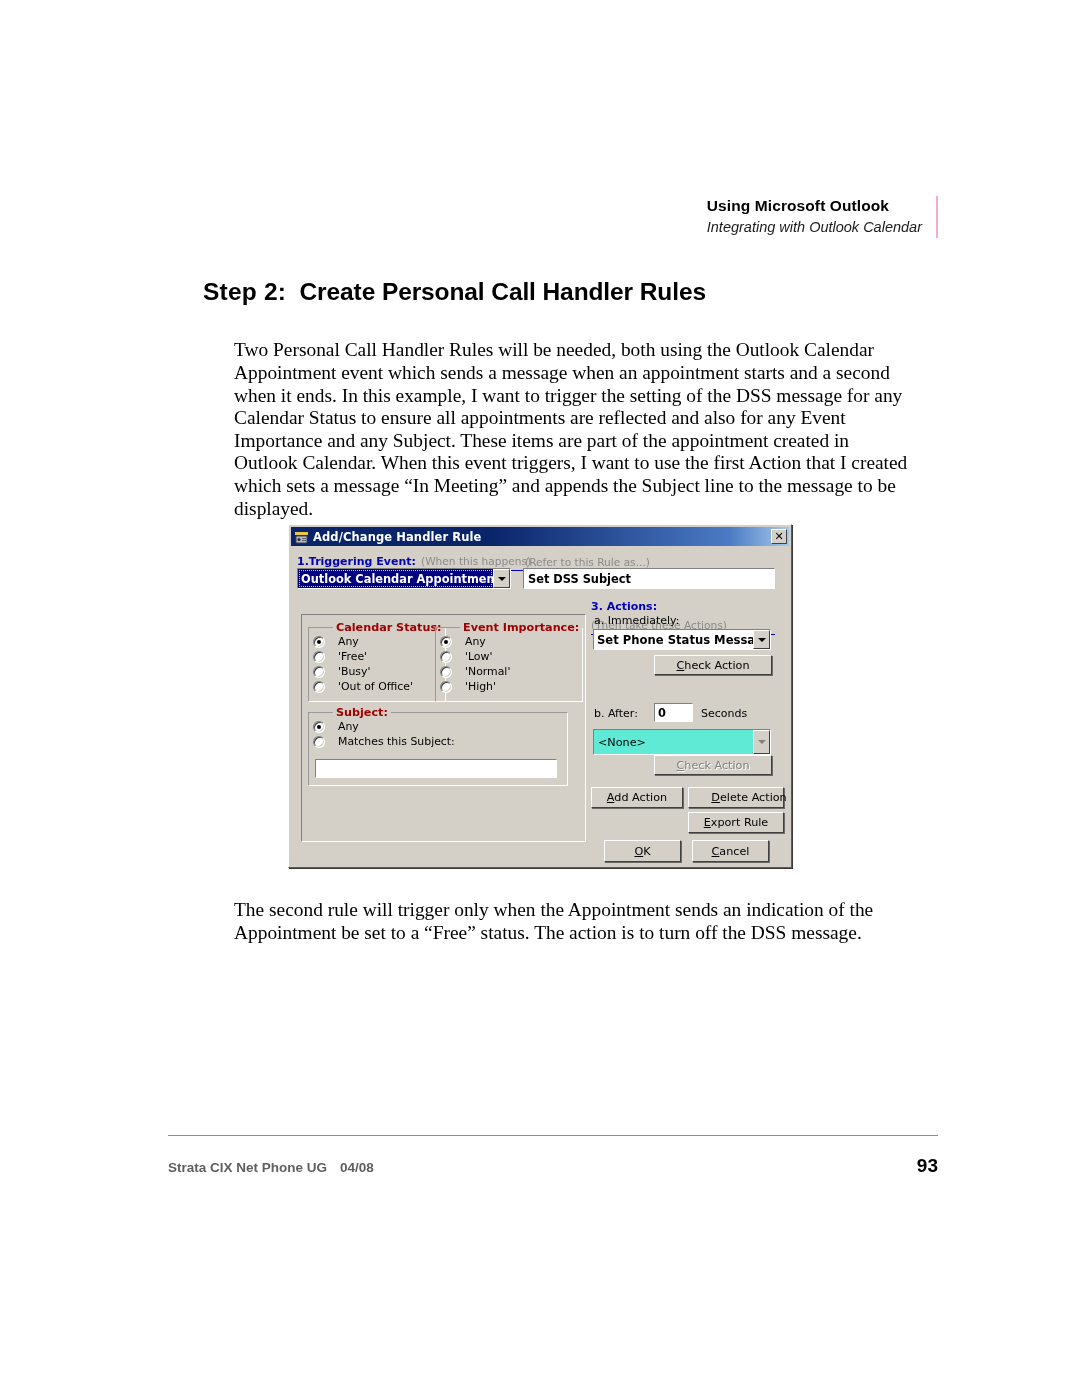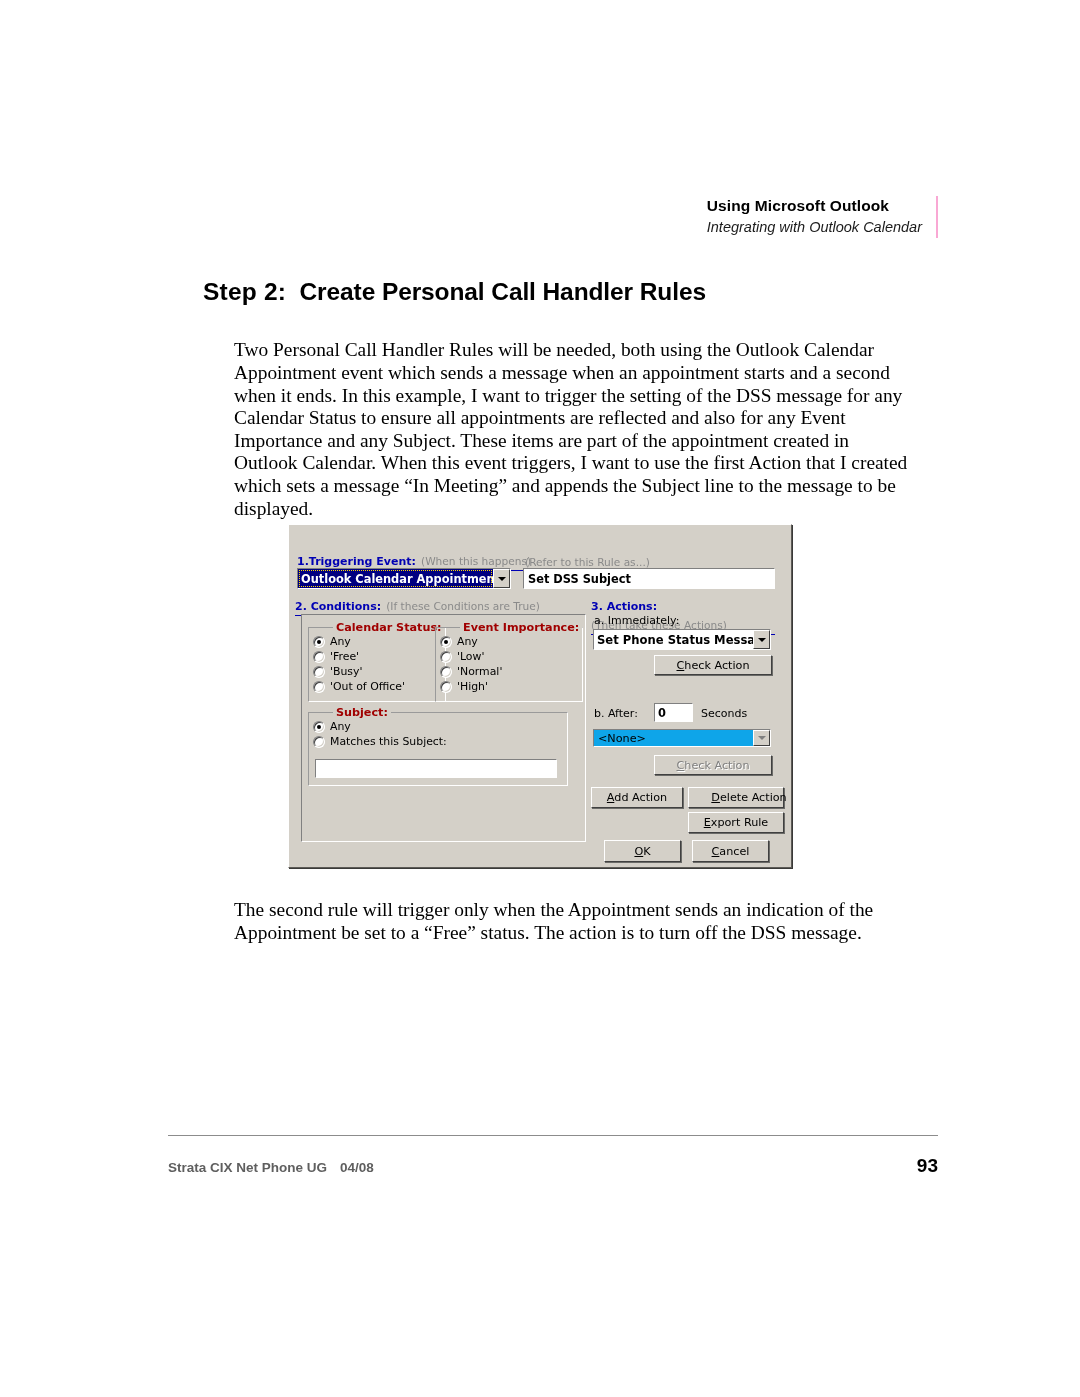--- a/index.html
+++ b/index.html
@@ -278,20 +278,21 @@
 
   .radio-row {
     display: flex;
     align-items: center;
     height: 15px;
     margin-left: 4px;
     font-size: 10.9px;
     font-family: "DejaVu Sans", sans-serif;
     color: #000;
     white-space: nowrap;
+    gap: 8px;
   }
   .radio-row .rlabel { margin-left: 5px; }
   .radio {
     width: 12px; height: 12px;
     border-radius: 50%;
     background: #ffffff;
     border: 1px solid #808080;
     border-right-color: #ffffff;
     border-bottom-color: #ffffff;
     box-shadow: inset 1px 1px 0 #404040, inset -1px -1px 0 #d4d0c8;
@@ -354,22 +355,22 @@
     font-weight: bold;
     font-family: "DejaVu Sans", sans-serif;
     color: #000;
     white-space: nowrap;
     overflow: hidden;
   }
 
   .combo-none {
     position: absolute;
     left: 302px; top: 182px;
-    width: 178px; height: 18px;
-    background: #0ea5e9;
+    width: 178px; height: 26px;
+    background: #5eead4;
     border: 1px solid #808080;
     border-right-color: #ffffff;
     border-bottom-color: #ffffff;
     box-sizing: border-box;
     display: flex;
   }
   .combo-none .ca-val {
     flex: 1 1 auto;
     display: flex;
     align-items: center;
@@ -469,44 +470,52 @@
 <div class="section-title">
   <span class="step-word">Step 2:</span>&nbsp;
   <span>Create Personal Call Handler Rules</span>
 </div>
 
 <p class="para para-1">Two Personal Call Handler Rules will be needed, both using the Outlook Calendar Appointment event which sends a message when an appointment starts and a second when it ends.  In this example, I want to trigger the setting of the DSS message for any Calendar Status to ensure all appointments are reflected and also for any Event Importance and any Subject.  These items are part of the appointment created in Outlook Calendar.  When this event triggers, I want to use the first Action that I created which sets a message “In Meeting” and appends the Subject line to the message to be displayed.</p>
 
 <div class="dialog">
   <div class="dlg-inner"></div>
 
+  <div class="titlebar">
+    <span class="tb-icon">
+      <svg width="15" height="14" viewBox="0 0 15 14" xmlns="http://www.w3.org/2000/svg">
+        <rect x="1" y="1" width="13" height="3" fill="#e8c840"></rect>
+        <path d="M2 5 h11 v7 h-11 z" fill="#b9b9c9" stroke="#3a3a4a" stroke-width="1"></path>
+        <circle cx="5" cy="8.5" r="1.6" fill="#2b2b3b"></circle>
+        <path d="M8 7 h4 v1 h-4 z M8 9 h4 v1 h-4 z" fill="#5a5a6a"></path>
+      </svg>
+    </span>
+    <span class="tb-title">Add/Change Handler Rule</span>
+    <span class="tb-close">✕</span>
+  </div>
 
   <div class="dlg-body">
 
     <div class="lbl-trigger">
       <span class="blue-head">1.Triggering Event:</span>
       <span class="gray-note">(When this happens)</span>
     </div>
     <div class="lbl-referas">
       <span class="gray-note">(Refer to this Rule as...)</span>
     </div>
 
     <div class="combo-trigger">
       <span class="ct-val">Outlook Calendar Appointment</span>
       <span class="arrow-btn">
           <i class="tri-down"></i>
         </span>
     </div>
 
     <div class="ruleas-box">Set DSS Subject</div>
 
-    <div class="lbl-cond">
-      <span class="blue-head">2. Conditions:</span>
-      <span class="gray-note">(If these Conditions are True)</span>
-    </div>
     <div class="lbl-act">
       <span class="blue-head">3. Actions:</span>
       <span class="gray-note">(Then take these Actions)</span>
     </div>
 
     <div class="cond-panel">
 
       <fieldset class="gbox gb-calstatus">
         <legend>Calendar Status:</legend>
         <div class="radio-row">

